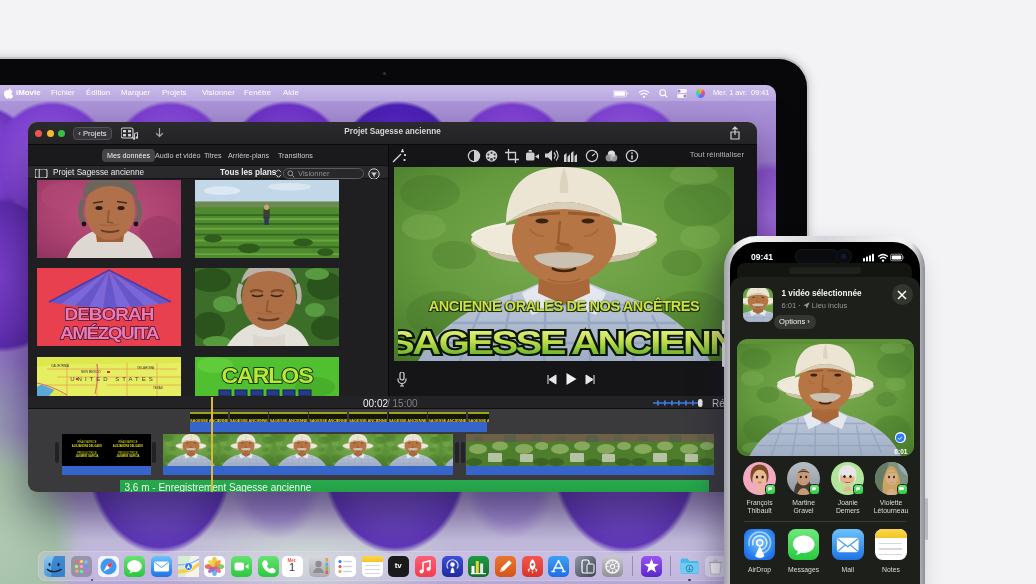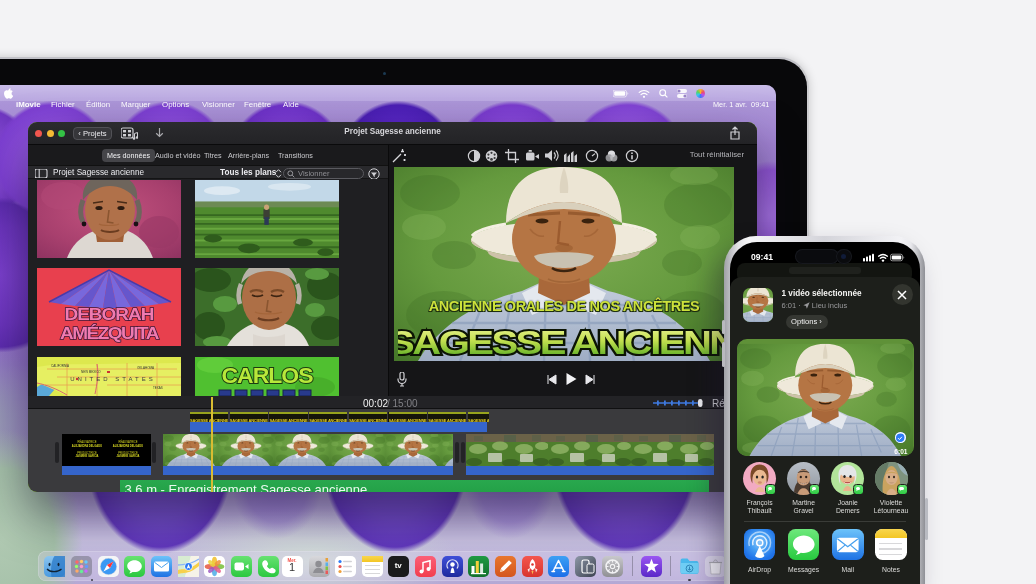--- a/index.html
+++ b/index.html
@@ -22,21 +22,21 @@
 radial-gradient(76px 100px at 180px 372px,#7c5cd0 0%,#6f4cc6 62%,#6138bc 90%,rgba(150,120,220,0) 97%),
 radial-gradient(76px 100px at 415px 372px,#7a55ce 0%,#6d48c4 62%,#6138bc 90%,rgba(150,120,220,0) 97%),
 radial-gradient(76px 100px at 645px 372px,#7e58d2 0%,#7048c6 62%,#6239bc 90%,rgba(150,120,220,0) 97%),
 radial-gradient(50px 60px at 297px 400px,rgba(130,95,205,.55) 0%,rgba(130,95,205,.4) 62%,rgba(130,95,205,0) 90%),
 radial-gradient(50px 60px at 530px 400px,rgba(130,95,205,.55) 0%,rgba(130,95,205,.4) 62%,rgba(130,95,205,0) 90%),
 radial-gradient(95px 130px at 22px 455px,#b0c9b2 0%,#a4c0a8 55%,rgba(160,195,170,0) 85%),
 radial-gradient(70px 90px at 8px 330px,rgba(150,185,160,.5) 0%,rgba(150,185,160,0) 80%),
 radial-gradient(200px 70px at 330px 475px,rgba(214,230,214,.85) 0%,rgba(210,225,210,0) 75%),
 linear-gradient(180deg,#b2a0dc 0px,#ab94d8 20px,#a183d2 60px,#9674cc 150px,#9072c6 280px,#9d8cc6 360px,#b3a5d8 420px,#c9c2e2 455px,#b4a8d4 499px)}
 #menubar{position:absolute;left:-20px;top:85px;width:796px;height:16px;border-radius:0 10px 0 0;background:linear-gradient(180deg,rgba(214,204,240,.62),rgba(198,184,232,.55));color:#ffffff;font-size:7.9px;line-height:16px}
-#menubar .mi{position:absolute;top:12px}
+#menubar .mi{position:absolute;top:0}
 #menubar .ic{position:absolute;top:3px}
 
 #win{position:absolute;left:28px;top:122px;width:729px;height:370px;border-radius:9px;background:#84cc16;overflow:hidden;box-shadow:0 22px 45px rgba(20,10,40,.5)}
 #titlebar{position:absolute;left:0;top:0;width:729px;height:23px;background:linear-gradient(180deg,#2b2b2e,#232326);border-bottom:1px solid #0a0a0b}
 .tl{position:absolute;top:8px;width:7.2px;height:7.2px;border-radius:50%}
 #btn-projets{position:absolute;left:45px;top:4.5px;width:39px;height:13.5px;background:#36363a;border:1px solid #515156;border-radius:4px;color:#ececf0;font-size:7.6px;line-height:12px;text-align:center}
 #wtitle{position:absolute;left:0;top:5px;width:729px;text-align:center;color:#d6d6da;font-size:8.2px;font-weight:bold}
 #tabrow{position:absolute;left:0;top:23px;width:360px;height:20px;background:#1a1a1c}
 .tab{position:absolute;top:3.5px;height:13px;line-height:13px;font-size:7.2px;color:#c9c9cd;white-space:nowrap}
 #header{position:absolute;left:0;top:43px;width:360px;height:14px;background:#29292c;border-top:1px solid #111;border-bottom:1px solid #141415;color:#ececf0;font-size:8.2px}
@@ -183,21 +183,21 @@
   </div>
   <div id="screen"></div>
   <div id="menubar">
     <svg class="ic" style="left:23px;top:3px" width="10" height="11" viewBox="0 0 10 12">
         <path d="M7.1 2.6c.5-.6.8-1.4.7-2.2-.7.1-1.5.5-2 1.1-.4.5-.8 1.4-.7 2.1.8.1 1.5-.4 2-1zM8.9 5.9c0-1.5 1.2-2.2 1.3-2.3-.7-1-1.8-1.2-2.2-1.2-.9-.1-1.8.5-2.3.5-.5 0-1.2-.5-2-.5-1 0-2 .6-2.5 1.5-1.1 1.9-.3 4.7.8 6.2.5.8 1.1 1.6 1.9 1.6.8 0 1.1-.5 2-.5s1.2.5 2 .5c.8 0 1.4-.7 1.9-1.5.6-.9.8-1.7.8-1.8-.1 0-1.7-.7-1.7-2.5z" fill="#fff"></path>
       </svg>
     <span class="mi" style="left:36px;font-weight:bold">iMovie</span>
     <span class="mi" style="left:71px">Fichier</span>
     <span class="mi" style="left:106px">Édition</span>
     <span class="mi" style="left:141px">Marquer</span>
-    <span class="mi" style="left:182px">Options</span>
+    <span class="mi" style="left:182px">Projets</span>
     <span class="mi" style="left:222px">Visionner</span>
     <span class="mi" style="left:264px">Fenêtre</span>
     <span class="mi" style="left:303px">Aide</span>
     <svg class="ic" style="left:633px;top:4.5px" width="16" height="8" viewBox="0 0 16 8">
         <rect x="0" y="0" width="13.5" height="7" rx="2" fill="none" stroke="#fff" stroke-opacity=".6" stroke-width="1"></rect>
         <rect x="1.2" y="1.2" width="11" height="4.6" rx="1" fill="#fff"></rect>
         <path d="M14.3 2.2v2.6c.8-.2 1-.7 1-1.3s-.2-1.1-1-1.3z" fill="#fff" fill-opacity=".6"></path>
       </svg>
     <svg class="ic" style="left:658px;top:3.5px" width="12" height="9" viewBox="0 0 12 9">
         <g fill="none" stroke="#fff" stroke-width="1.2" stroke-linecap="round">
@@ -522,21 +522,21 @@
           </svg>
           <svg class="mf" style="left:82.7px" width="83" height="32" viewBox="0 0 83 32">
             <use href="#veg" width="83" height="32"></use>
           </svg>
           <svg class="mf" style="left:165.4px" width="83" height="32" viewBox="0 0 83 32">
             <use href="#veg" width="83" height="32"></use>
           </svg>
         </div>
       <div style="position:absolute;left:437.5px;top:57px;width:248px;height:8.5px;background:#3565cb"></div>
       <div style="position:absolute;left:91.5px;top:70.5px;width:589px;height:19.5px;background:linear-gradient(180deg,#29a84e 0,#23a047 13.5px,#128039 14px,#0f7534 19.5px)">
-        <span style="position:absolute;left:5px;top:2px;font-size:13px;color:#eafaef">3,6 m - Enregistrement Sagesse ancienne</span>
+        <span style="position:absolute;left:5px;top:2px;font-size:10px;color:#eafaef">3,6 m - Enregistrement Sagesse ancienne</span>
         <svg style="position:absolute;left:0;top:9px" width="589" height="10" viewBox="0 0 589 10">
             <g fill="#ffd633">
               <path d="M141 8l1.5-3.5 1.5 3.5z"></path>
               <path d="M169 8l1-2 1 2z"></path>
               <path d="M230 8l1.8-4.5 1.8 4.5z"></path>
               <path d="M289 8l1-2.5 1 2.5z"></path>
               <path d="M371 8l1.5-3.5 1.5 3.5z"></path>
               <path d="M374.5 8l1-2.5 1 2.5z"></path>
               <path d="M444 8l.9-1.8.9 1.8z"></path>
               <path d="M541 8l1.5-3 1.5 3z"></path>
@@ -737,21 +737,21 @@
   <div style="position:absolute;left:737px;top:263px;width:175px;height:20px;border-radius:8px;background:#131511;z-index:9"></div>
   <div style="position:absolute;left:789px;top:267px;width:72px;height:7px;border-radius:3px;background:#1f211d;z-index:9"></div>
   <div id="sheet">
     <div style="position:absolute;left:13.5px;top:11px;width:30px;height:33.5px;border-radius:7px;overflow:hidden"><svg width="30" height="33.5" viewBox="95 4 150 176" preserveAspectRatio="xMidYMid slice">
           <use href="#oldman" width="340" height="194"></use>
         </svg></div>
     <span style="position:absolute;left:52px;top:12px;font-size:8.2px;font-weight:bold;color:#f4f4f2">1 vidéo sélectionnée</span>
     <span style="position:absolute;left:52px;top:23.5px;font-size:7.5px;color:#98989a">6:01 · <svg width="7" height="7" viewBox="0 0 8 8" style="vertical-align:-1px">
           <path d="M7.6.4L4.4 7.6 3.4 4.6.4 3.6z" fill="#98989a"></path>
         </svg> Lieu inclus</span>
-    <div style="position:absolute;left:56px;top:37.5px;width:42px;height:14px;border-radius:7px;background:#353732;color:#f2f2f2;font-size:7.6px;text-align:center;line-height:14px">Options ›</div>
+    <div style="position:absolute;left:44px;top:37.5px;width:42px;height:14px;border-radius:7px;background:#353732;color:#f2f2f2;font-size:7.6px;text-align:center;line-height:14px">Options ›</div>
     <div style="position:absolute;left:162px;top:7px;width:21px;height:21px;border-radius:50%;background:#33352f">
       <svg style="position:absolute;left:5.5px;top:5.5px" width="10" height="10" viewBox="0 0 10 10">
           <path d="M1 1l8 8M9 1l-8 8" stroke="#fff" stroke-width="1.5"></path>
         </svg>
     </div>
     <div style="position:absolute;left:7.5px;top:62px;width:176.5px;height:117px;border-radius:10px;overflow:hidden;background:#5f9138">
       <svg width="176.5" height="117" viewBox="0 -8 340 202" preserveAspectRatio="none">
           <use href="#oldman" width="340" height="194"></use>
         </svg>
       <div style="position:absolute;right:8px;bottom:13px;width:11px;height:11px;border-radius:50%;background:#2e7cf6;box-shadow:0 0 0 1.5px #fff inset"></div>

